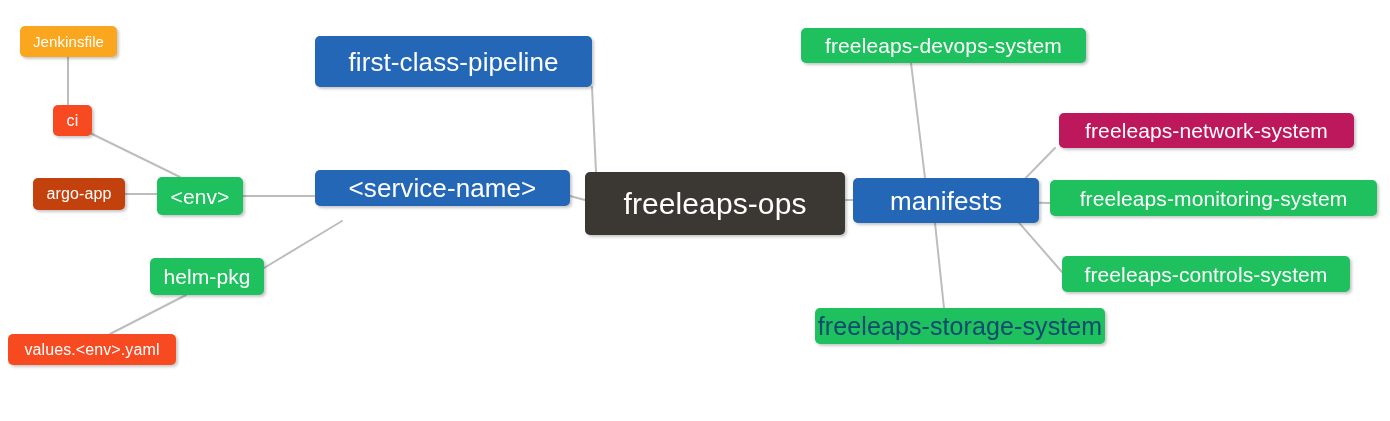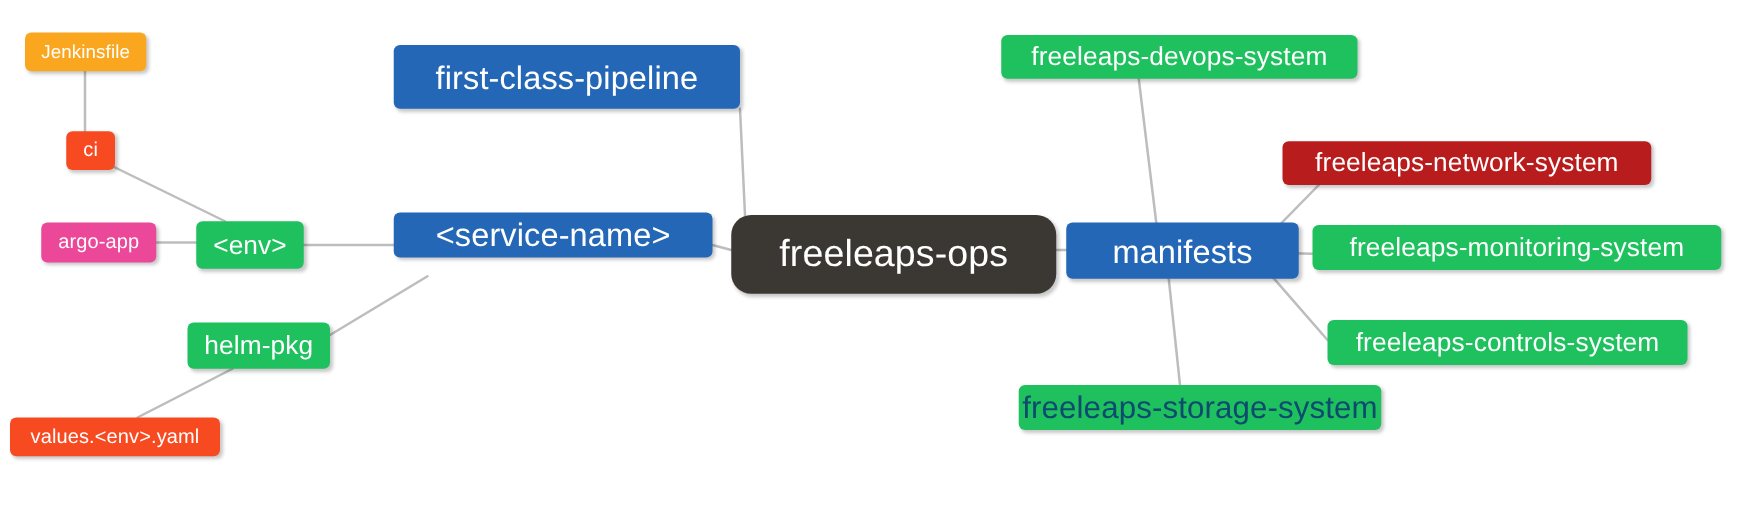--- a/index.html
+++ b/index.html
@@ -36,21 +36,21 @@
     color: #ffffff;
     white-space: nowrap;
     border-radius: 5px;
     box-shadow: 2px 2px 3px rgba(0,0,0,0.22);
     line-height: 1;
     letter-spacing: 0.1px;
   }
   .node-root {
     background: #3b3733;
     font-size: 30px;
-    border-radius: 16px;
+    border-radius: 5px;
   }
   .node-blue {
     background: #2467b6;
   }
   .node-green {
     background: #1ec15e;
   }
   .node-orange {
     background: #fba61f;
   }
@@ -93,33 +93,33 @@
       </div>
       <div class="node node-green" style="left: 157px; top: 177px; width: 86px; height: 38px; font-size: 21px; background: rgb(30, 193, 94); color: rgb(255, 255, 255);">
         <span>&lt;env&gt;</span>
       </div>
       <div class="node node-green" style="left: 150px; top: 258px; width: 114px; height: 37px; font-size: 21px; background: rgb(30, 193, 94); color: rgb(255, 255, 255);">
         <span>helm-pkg</span>
       </div>
       <div class="node node-red" style="left: 53px; top: 105px; width: 39px; height: 31px; font-size: 16px; background: rgb(248, 74, 33); color: rgb(255, 255, 255);">
         <span>ci</span>
       </div>
-      <div class="node node-red" style="left: 33px; top: 178px; width: 92px; height: 32px; font-size: 16px; background: #ec4899; color: rgb(255, 255, 255);">
+      <div class="node node-red" style="left: 33px; top: 178px; width: 92px; height: 32px; font-size: 16px; background: #c2410c; color: rgb(255, 255, 255);">
         <span>argo-app</span>
       </div>
       <div class="node node-red" style="left: 8px; top: 334px; width: 168px; height: 31px; font-size: 16px; background: rgb(248, 74, 33); color: rgb(255, 255, 255);">
         <span>values.&lt;env&gt;.yaml</span>
       </div>
       <div class="node node-orange" style="left: 20px; top: 26px; width: 97px; height: 31px; font-size: 15px; background: rgb(251, 166, 31); color: rgb(255, 255, 255);">
         <span>Jenkinsfile</span>
       </div>
       <div class="node node-green" style="left: 801px; top: 28px; width: 285px; height: 35px; font-size: 21px; background: rgb(30, 193, 94); color: rgb(255, 255, 255);">
         <span>freeleaps-devops-system</span>
       </div>
-      <div class="node node-green" style="left: 1026px; top: 113px; width: 295px; height: 35px; font-size: 21px; background: #b91c1c; color: rgb(255, 255, 255);">
+      <div class="node node-green" style="left: 1059px; top: 113px; width: 295px; height: 35px; font-size: 21px; background: #be185d; color: rgb(255, 255, 255);">
         <span>freeleaps-network-system</span>
       </div>
       <div class="node node-green" style="left: 1050px; top: 180px; width: 327px; height: 36px; font-size: 21px; background: rgb(30, 193, 94); color: rgb(255, 255, 255);">
         <span>freeleaps-monitoring-system</span>
       </div>
       <div class="node node-green" style="left: 1062px; top: 256px; width: 288px; height: 36px; font-size: 21px; background: rgb(30, 193, 94); color: rgb(255, 255, 255);">
         <span>freeleaps-controls-system</span>
       </div>
       <div class="node node-green" style="left: 815px; top: 308px; width: 290px; height: 36px; font-size: 25px; background: rgb(30, 193, 94); color: #0c4a6e;">
         <span>freeleaps-storage-system</span>

